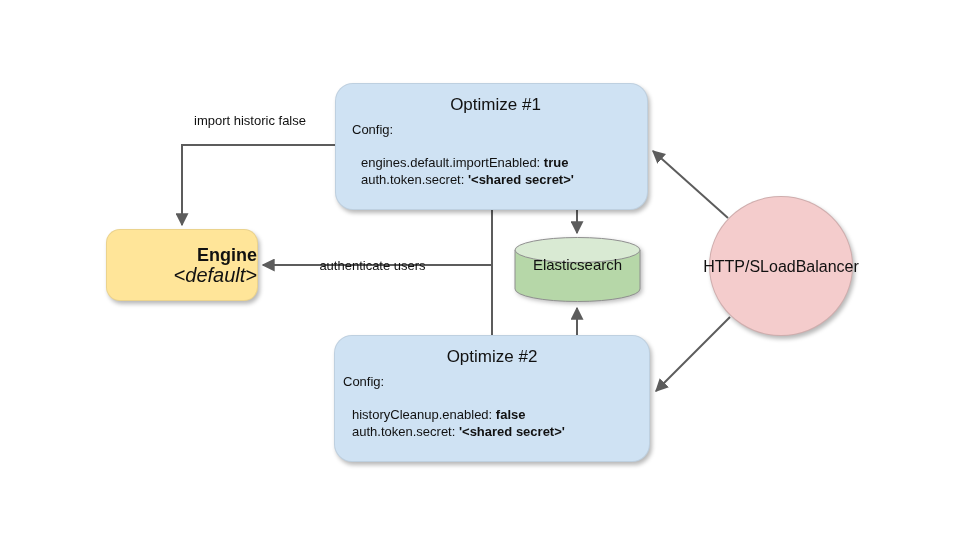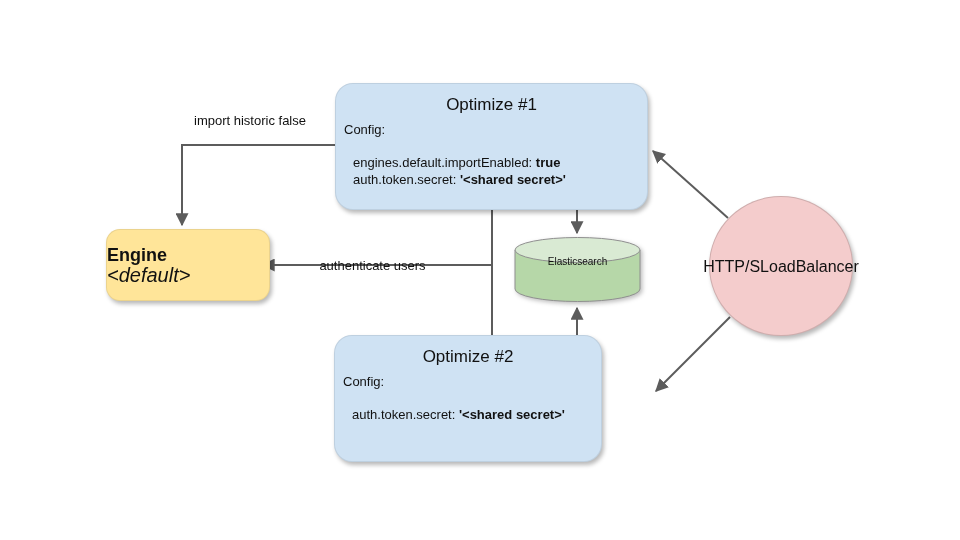--- a/index.html
+++ b/index.html
@@ -51,68 +51,68 @@
 
   .node {
     position: absolute;
     box-shadow: 2px 3px 4px rgba(0,0,0,0.28);
   }
   .box {
     background: var(--optimize-fill);
     border: 1px solid rgba(0,0,0,0.08);
     border-radius: 18px;
   }
-  #optimize1 { left: 335px; top: 83px;  width: 313px; height: 127px; }
-  #optimize2 { left: 334px; top: 335px; width: 268px; height: 127px; }
+  #optimize1 { left: 335px; top: 83px;  width: 313px; height: 127px; padding-left: 8px; }
+  #optimize2 { left: 334px; top: 335px; width: 316px; height: 127px; }
   .box-title {
     font-size: 17px;
     text-align: center;
     margin-top: 11px;
     color: var(--text);
   }
   .cfg-label {
     font-size: 13px;
     margin: 7px 0 0 8px;
   }
   .cfg-lines {
     margin: 17px 0 0 17px;
     font-size: 13px;
     line-height: 17px;
   }
   .cfg-line .v { font-weight: 700; }
 
   #engine {
-    left: 106px; top: 229px; width: 164px; height: 72px;
+    left: 106px; top: 229px; width: 152px; height: 72px;
     background: var(--engine-fill);
     border: 1px solid rgba(0,0,0,0.08);
     border-radius: 14px;
     display: flex;
     flex-direction: column;
-    align-items: flex-start;
+    align-items: flex-end;
     justify-content: center;
   }
   .engine-title { font-size: 18px; font-weight: 700; line-height: 21px; }
   .engine-sub   { font-size: 20px; font-style: italic; line-height: 19px; }
 
   #elasticsearch {
     position: absolute;
     left: 514px; top: 236px; width: 127px; height: 68px;
     box-shadow: none;
   }
   #elasticsearch svg {
     position: absolute; left: 0; top: 0;
     filter: drop-shadow(2px 2px 2px rgba(0,0,0,0.25));
   }
   .cyl-body { fill: var(--elasticsearch-body-fill); stroke: #8f8f8f; stroke-width: 1; }
   .cyl-top  { fill: var(--elasticsearch-top-fill);  stroke: #8f8f8f; stroke-width: 1; }
   .cyl-label {
     position: absolute;
     left: 0; right: 0; top: 20px;
     text-align: center;
-    font-size: 10px;
+    font-size: 15px;
   }
 
   #load-balancer {
     left: 709px; top: 196px; width: 144px; height: 140px;
     background: var(--load-balancer-fill);
     border: 1px solid rgba(0,0,0,0.15);
     border-radius: 50%;
     display: flex;
     flex-direction: row;
     align-items: center;
@@ -151,20 +151,21 @@
     <div class="cfg-lines">
       <div class="cfg-line"><span class="k">engines.default.importEnabled: </span><span class="v">true</span></div>
       <div class="cfg-line"><span class="k">auth.token.secret: </span><span class="v">'&lt;shared secret&gt;'</span></div>
     </div>
   </div>
 
   <div class="node box" id="optimize2">
     <div class="box-title">Optimize #2</div>
     <div class="cfg-label">Config:</div>
     <div class="cfg-lines">
+      <div class="cfg-line"><span class="k">historyCleanup.enabled: </span><span class="v">false</span></div>
       <div class="cfg-line"><span class="k">auth.token.secret: </span><span class="v">'&lt;shared secret&gt;'</span></div>
     </div>
   </div>
 
   <div class="node" id="engine">
     <div class="engine-title">Engine</div>
     <div class="engine-sub">&lt;default&gt;</div>
   </div>
 
   <div class="node" id="elasticsearch">

